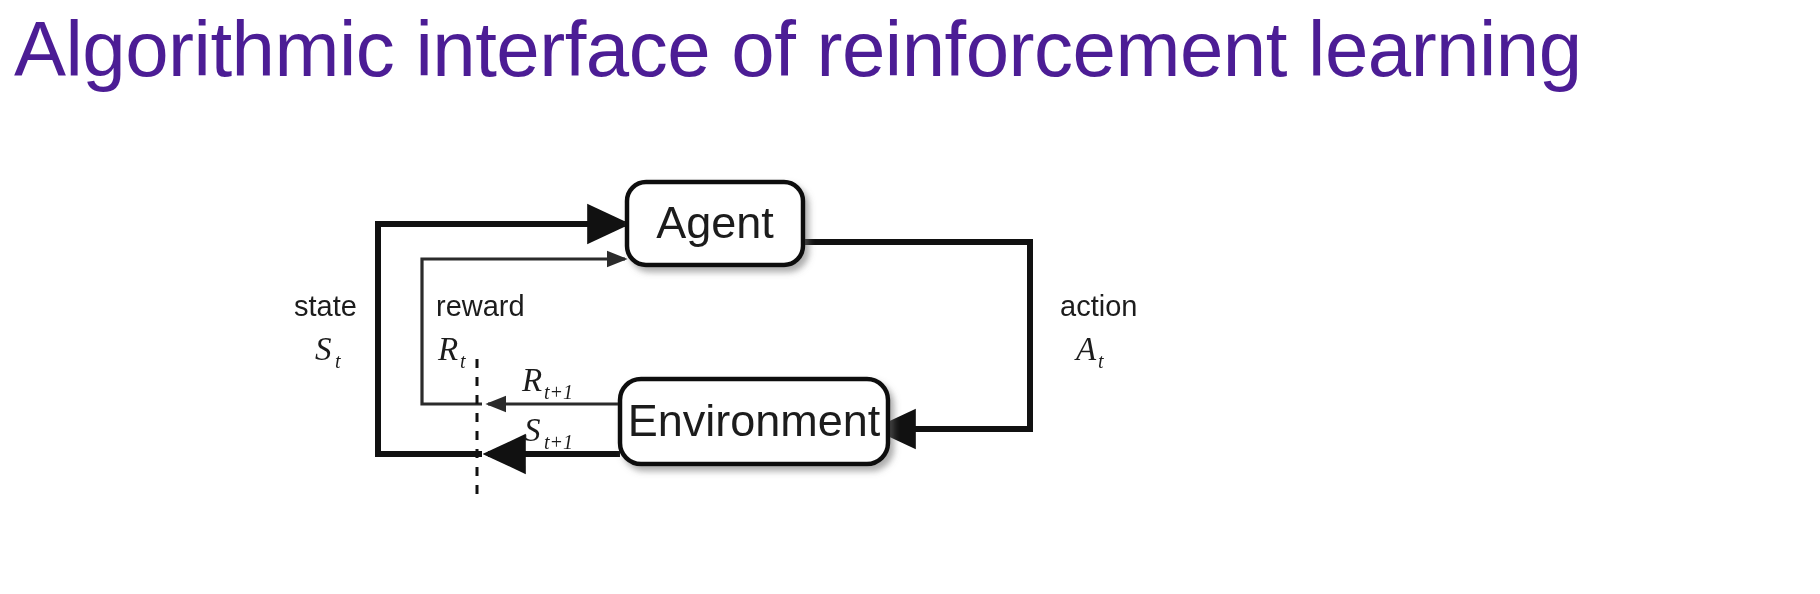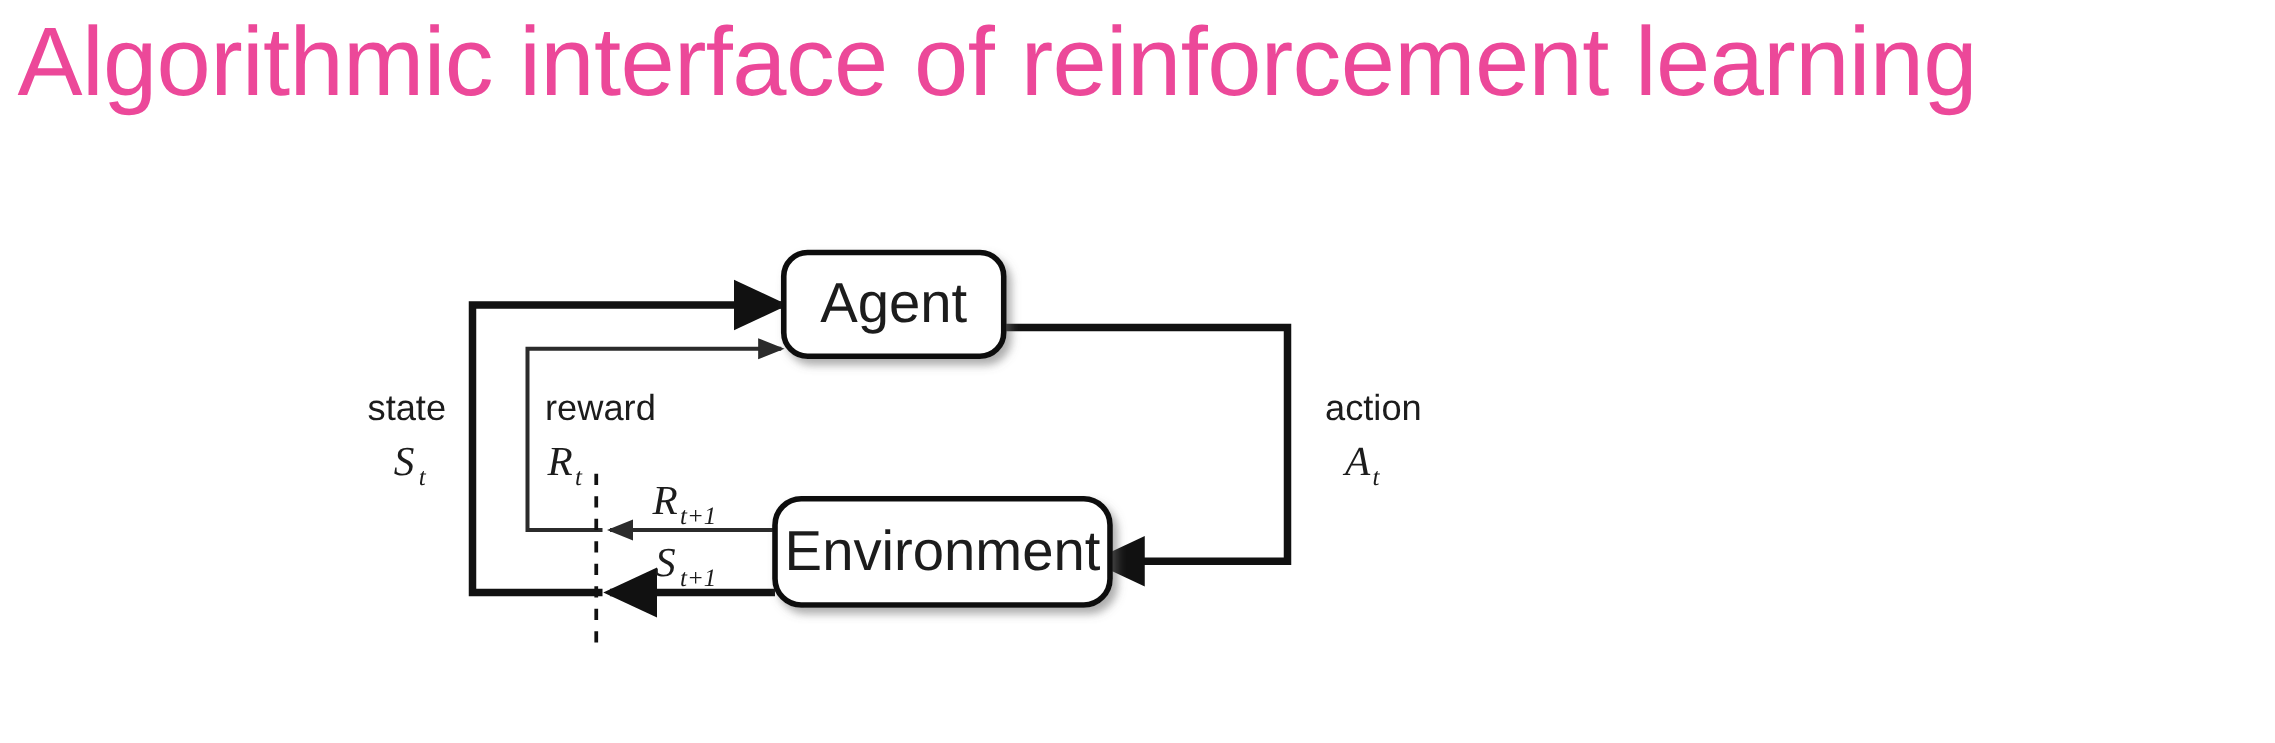--- a/index.html
+++ b/index.html
@@ -22,27 +22,27 @@
   #slide-title {
     position: absolute;
     left: 14px;
     top: 6px;
     width: 1800px;
     font-family: "Liberation Sans", sans-serif;
     font-size: 78px;
     font-weight: 400;
     line-height: 1.12;
     letter-spacing: -0.5px;
-    color: #ec4899;
+    color: #4c1d95;
     white-space: nowrap;
   }
   #diagram-wrap {
     position: absolute;
     left: 270px;
-    top: 184px;
+    top: 164px;
     width: 1120px;
     height: 400px;
     text-align: center;
   }
   #rl-diagram {
     display: block;
     width: 1120px;
     height: 400px;
   }
   .lbl-word {

